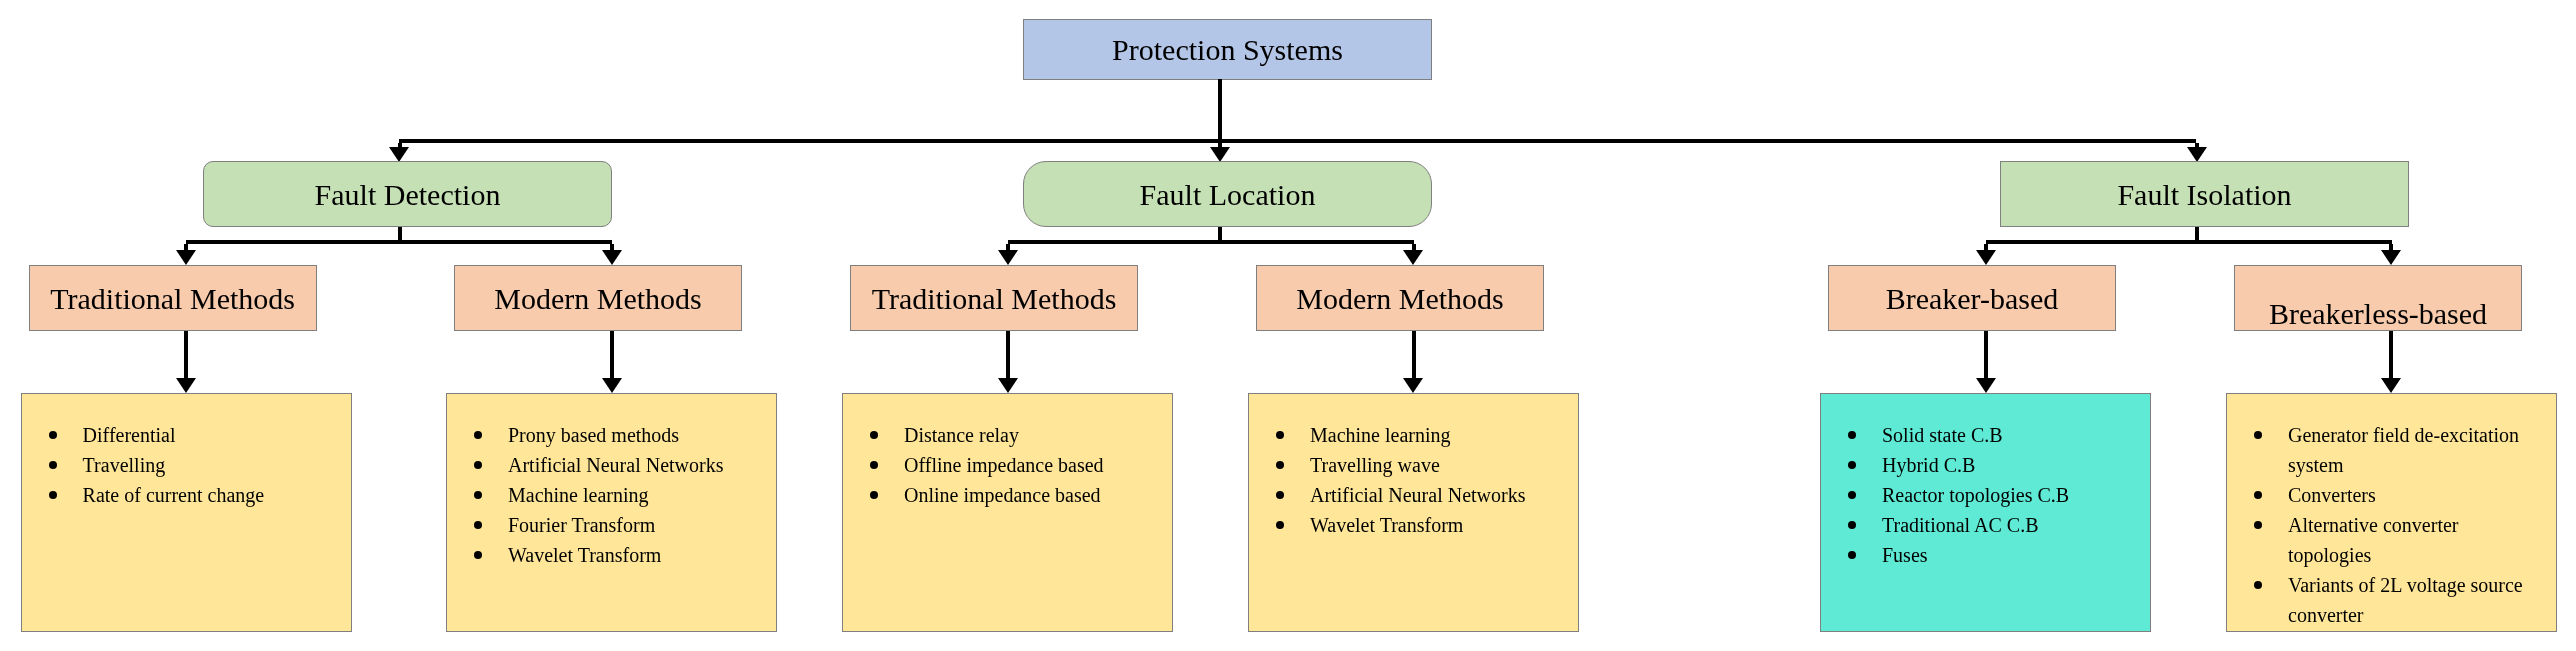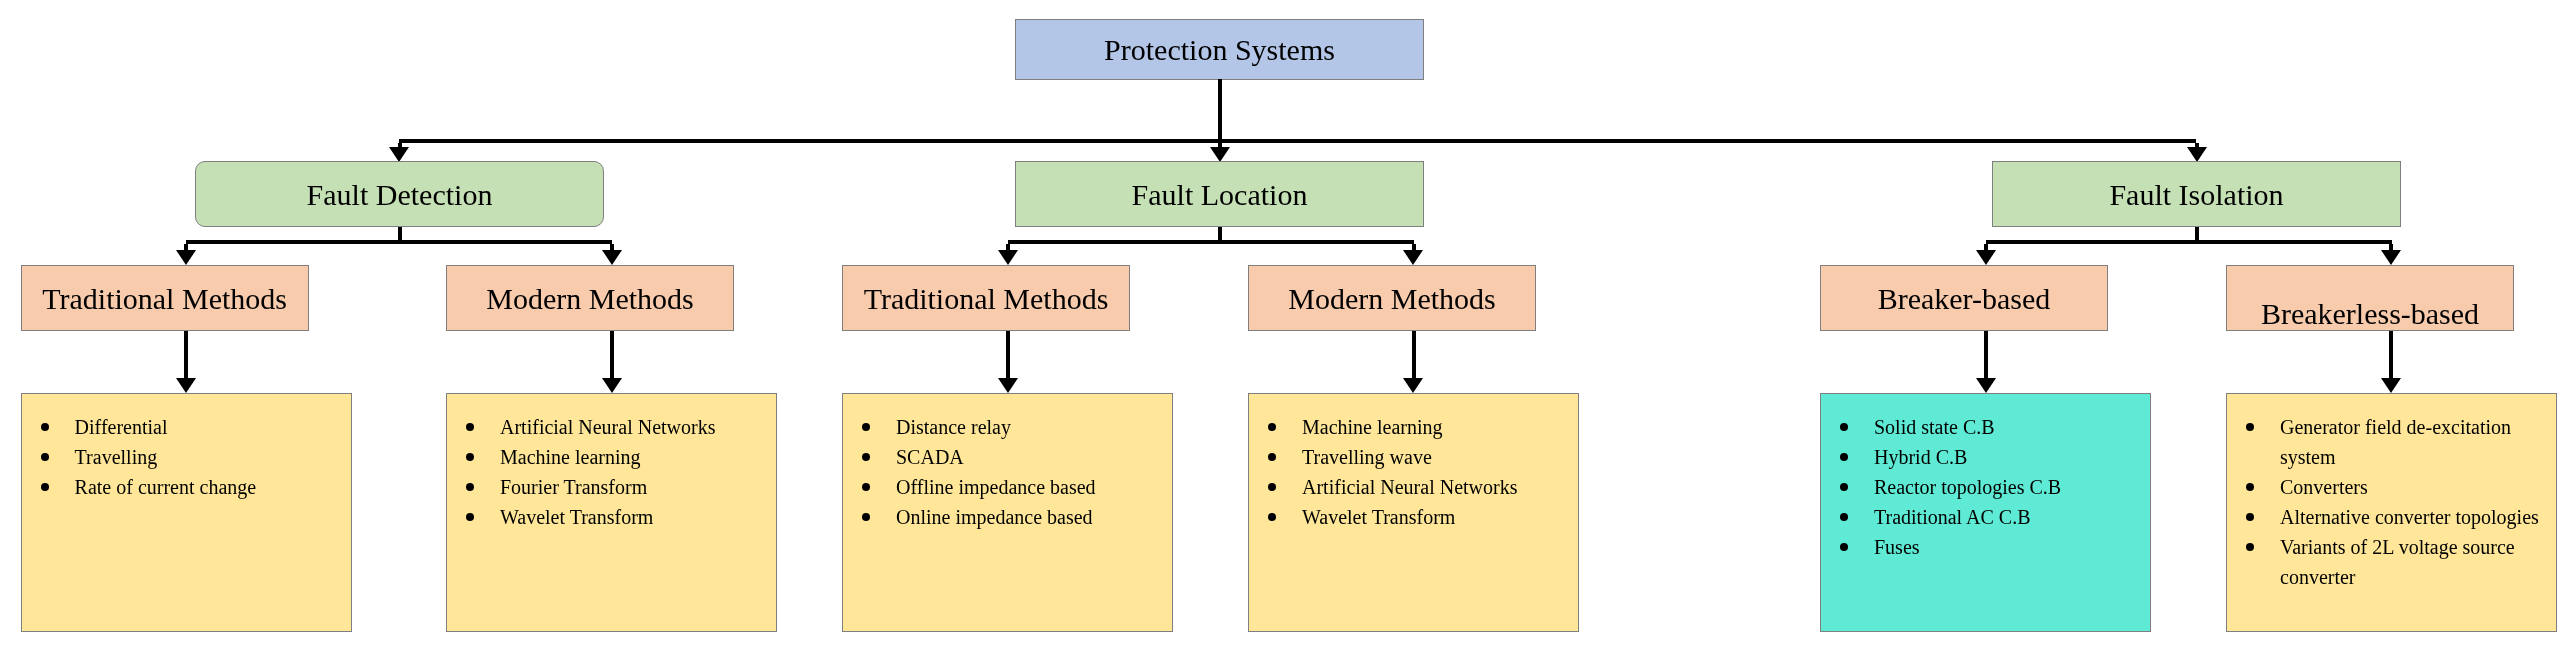--- a/index.html
+++ b/index.html
@@ -19,20 +19,21 @@
   .node {
     position: absolute;
     box-sizing: border-box;
     border: 1.9px solid var(--border);
     display: flex;
     align-items: center;
     justify-content: center;
     text-align: center;
     font-size: 30px;
     line-height: 1.1;
+    margin-left: 8px;
   }
   .root  { left: 1015px; top: 19px;  width: 409px; height: 61px; }
   .lvl1  { top: 161px; width: 409px; height: 66px; }
   .lvl2  { top: 265px; width: 288px; height: 66px; }
   #b-fd { left: 195px; border-radius: 10px; }  #b-fl { left: 1015px; }  #b-fi { left: 1992px; text-align: center; }
   #n-c1 { left: 20.6px; }   #n-c2 { left: 446px; }
   #n-c3 { left: 842px; } #n-c4 { left: 1248px; }
   #n-c5 { left: 1820px; } #n-c6 { left: 2226px; align-items: flex-end; }
 
   .leaf {
@@ -42,21 +43,21 @@
     width: 331px;
     height: 239px;
     border: 1.9px solid var(--border);
     font-size: 20px;
   }
   #l-c1 { left: 20.6px; }   #l-c2 { left: 446px; }
   #l-c3 { left: 842px; } #l-c4 { left: 1248px; }
   #l-c5 { left: 1820px; } #l-c6 { left: 2226px; }
 
   .leaf ul {
-    margin: 8px;
+    margin: 16px;
     padding: 10px 5px 0 0;
     list-style: none;
   }
   .leaf li {
     position: relative;
     padding-left: 45px;
     line-height: 30px;
   }
   .leaf li::before {
     content: "";
@@ -96,21 +97,21 @@
   <div class="line" style="left:398px;  top:143px; width:3.7px; height:4.4px;"></div>
   <div class="line" style="left:1218px; top:143px; width:3.7px; height:4.4px;"></div>
   <div class="line" style="left:2195px; top:143px; width:3.7px; height:4.4px;"></div>
   <div class="arrow" style="left:389px;  top:147px;"></div>
   <div class="arrow" style="left:1210px; top:147px;"></div>
   <div class="arrow" style="left:2187px; top:147px;"></div>
 
   <div class="node lvl1" id="b-fd" style="background: rgb(197, 224, 180);">
     <span>Fault Detection</span>
   </div>
-  <div class="node lvl1" id="b-fl" style="background: rgb(197, 224, 180);">
+  <div class="node lvl1" id="b-fl" style="background: rgb(197, 224, 180); border-radius: 23px;">
     <span>Fault Location</span>
   </div>
   <div class="node lvl1" id="b-fi" style="background: rgb(197, 224, 180);">
     <span>Fault Isolation</span>
   </div>
 
   <div class="line" style="left:398px; top:227px; width:3.7px; height:15.6px;"></div>
   <div class="line" style="left:186px; top:240px; width:426px; height:3.7px;"></div>
   <div class="line" style="left:184px; top:244px; width:3.7px; height:5.6px;"></div>
   <div class="line" style="left:610px; top:244px; width:3.7px; height:5.6px;"></div>
@@ -165,30 +166,30 @@
 
   <div class="leaf" id="l-c1" style="background: rgb(255, 230, 153);">
     <ul>
       <li>Differential</li>
       <li>Travelling</li>
       <li>Rate of current change</li>
     </ul>
   </div>
   <div class="leaf" id="l-c2" style="background: rgb(255, 230, 153);">
     <ul>
+      <li>Prony based methods</li>
       <li>Artificial Neural Networks</li>
       <li>Machine learning</li>
       <li>Fourier Transform</li>
       <li>Wavelet Transform</li>
     </ul>
   </div>
   <div class="leaf" id="l-c3" style="background: rgb(255, 230, 153);">
     <ul>
       <li>Distance relay</li>
-      <li>SCADA</li>
       <li>Offline impedance based</li>
       <li>Online impedance based</li>
     </ul>
   </div>
   <div class="leaf" id="l-c4" style="background: rgb(255, 230, 153);">
     <ul>
       <li>Machine learning</li>
       <li>Travelling wave</li>
       <li>Artificial Neural Networks</li>
       <li>Wavelet Transform</li>

